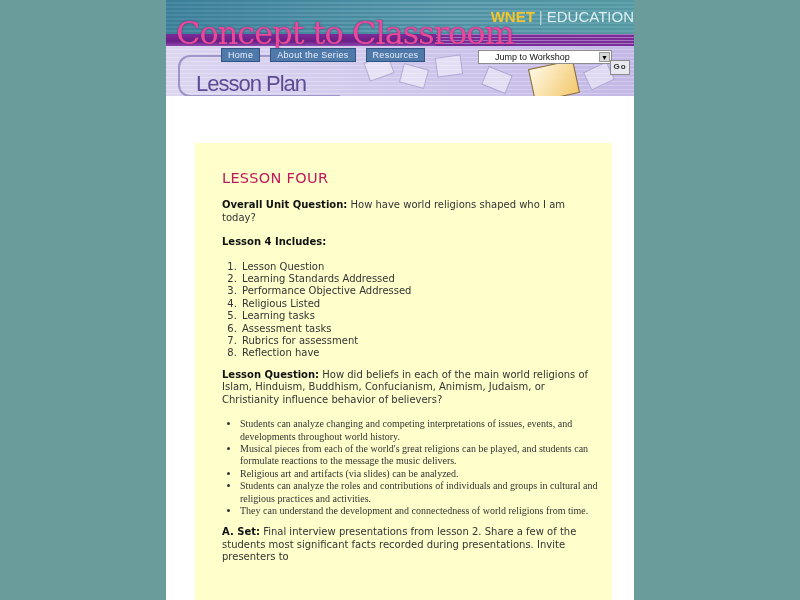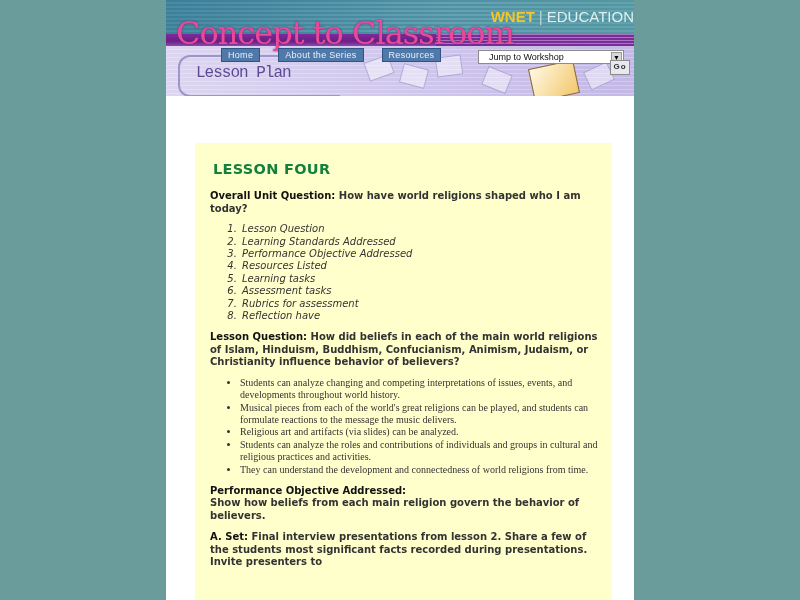--- a/index.html
+++ b/index.html
@@ -51,36 +51,36 @@
     white-space:nowrap;
     text-align:right;
   }
   .wnet {
     position:absolute; right:0px; top:8px; font-size:15px; white-space:nowrap;
     font-family:Liberation Sans, sans-serif;
   }
   .wnet .w { color:#f5c62a; font-weight:bold; }
   .wnet .sep { color:#bcd8dc; margin:0 4px; }
   .wnet .e { color:#dff0f2; }
-  .nav { position:absolute; left:55px; top:48px; display:flex; gap:18px; }
+  .nav { position:absolute; left:55px; top:48px; display:flex; gap:10px; }
   .navbtn {
     background:#4f79a8; color:#e8f0ff; font-size:9px; padding:1px 6px;
     border:1px solid #2e5584; font-family:"Liberation Sans", sans-serif;
     letter-spacing:0.3px; cursor:pointer;
   }
   .lesson-plan {
-    position:absolute; left:30px; top:64px;
-    font-family:Liberation Mono, monospace;
-    font-size:16px; color:#5c4a94; letter-spacing:-1px;
+    position:absolute; left:30px; top:71px;
+    font-family:Liberation Sans, sans-serif;
+    font-size:22px; color:#5c4a94; letter-spacing:-1px;
   }
   .jump {
-    position:absolute; left:312px; top:50px; width:146px; height:14px;
+    position:absolute; left:312px; top:50px; width:134px; height:14px;
     background:#fff; border:1px solid #8c8c8c; font-size:9px;
     font-family:"Liberation Sans", sans-serif; color:#111;
-    display:flex; align-items:center; padding-left:10px; box-sizing:border-box;
+    display:flex; align-items:center; padding-left:16px; box-sizing:border-box;
   }
   .jump .arrow {
     position:absolute; right:1px; top:1px; width:11px; height:10px;
     background:#d8d8d8; border:1px solid #999; box-sizing:border-box;
     font-size:7px; line-height:9px; text-align:center; color:#000;
   }
   .go {
     position:absolute; left:444px; top:60px; width:18px; height:13px;
     background:#e8e8ef; border:1px solid #8c8c8c; font-size:8px;
     text-align:center; line-height:12px; color:#333;
@@ -103,28 +103,28 @@
   .pager a { color:#1f2a80; text-decoration:underline; }
   .pager .cur { color:#111; }
   .pager .bar { color:#333; font-weight:normal; margin:0 5px; }
   
   .box {
     position:absolute; left:29px; top:143px; width:417px; height:470px;
     background:#ffffcc;
   }
   .inner { position:absolute; left:15px; top:17px; width:395px; font-size:10px; color:#333; line-height:12.4px; }
   h1 {
-    margin:3px; font-size:14.5px; color:#15803d; font-weight:bold;
+    margin:12px; font-size:14.5px; color:#be185d; font-weight:normal;
     font-family:"DejaVu Sans", sans-serif; letter-spacing:0.3px;
   }
-  p { margin:0;font-weight:bold; }
+  p { margin:12px; }
   b { color:#111; }
   .p1 { margin-top:15px; }
   .p2 { margin-top:10px; }
-  ol { margin:8px 0 0 0; padding-left:30px;font-style:italic; }
+  ol { margin:8px 0 0 0; padding-left:30px; }
   ol li { padding-left:2px; }
   .p3 { margin-top:9px; }
   .p4 { margin-top:9px; }
   ul { margin:8px 0 0 0; padding-left:30px;font-family:Liberation Serif, serif; }
   .p5 { margin-top:9px; }
   .p6 { margin-top:9px; }
 </style>
 </head>
 <body>
 
@@ -167,39 +167,39 @@
   <div class="pager">
     <a>1</a><span class="bar">|</span><a>2</a><span class="bar">|</span><a>3</a><span class="bar">|</span><span class="cur">4</span><span class="bar">|</span><a>5</a>
   </div>
 
   <div class="box">
     <div class="inner">
       <h1>LESSON FOUR</h1>
 
       <p class="p1"><b>Overall Unit Question:</b><span> How have world religions shaped who I am today?</span></p>
 
+      <p class="p2"><b>Lesson 4 Includes:</b></p>
       <ol>
         <li>Lesson Question</li>
         <li>Learning Standards Addressed</li>
         <li>Performance Objective Addressed</li>
-        <li>Resources Listed</li>
+        <li>Religious Listed</li>
         <li>Learning tasks</li>
         <li>Assessment tasks</li>
         <li>Rubrics for assessment</li>
         <li>Reflection have</li>
       </ol>
 
       <p class="p3"><b>Lesson Question:</b><span> How did beliefs in each of the main world religions of Islam, Hinduism, Buddhism, Confucianism, Animism, Judaism, or Christianity influence behavior of believers?</span></p>
 
       <ul>
         <li>Students can analyze changing and competing interpretations of issues, events, and developments throughout world history.</li>
         <li>Musical pieces from each of the world's great religions can be played, and students can formulate reactions to the message the music delivers.</li>
         <li>Religious art and artifacts (via slides) can be analyzed.</li>
         <li>Students can analyze the roles and contributions of individuals and groups in cultural and religious practices and activities.</li>
         <li>They can understand the development and connectedness of world religions from time.</li>
       </ul>
 
-      <p class="p5"><b>Performance Objective Addressed:</b><br><span>Show how beliefs from each main religion govern the behavior of believers.</span></p>
 
       <p class="p6"><b>A. Set:</b><span> Final interview presentations from lesson 2. Share a few of the students most significant facts recorded during presentations. Invite presenters to</span></p>
     </div>
   </div>
 </div>
 
 </body></html>

